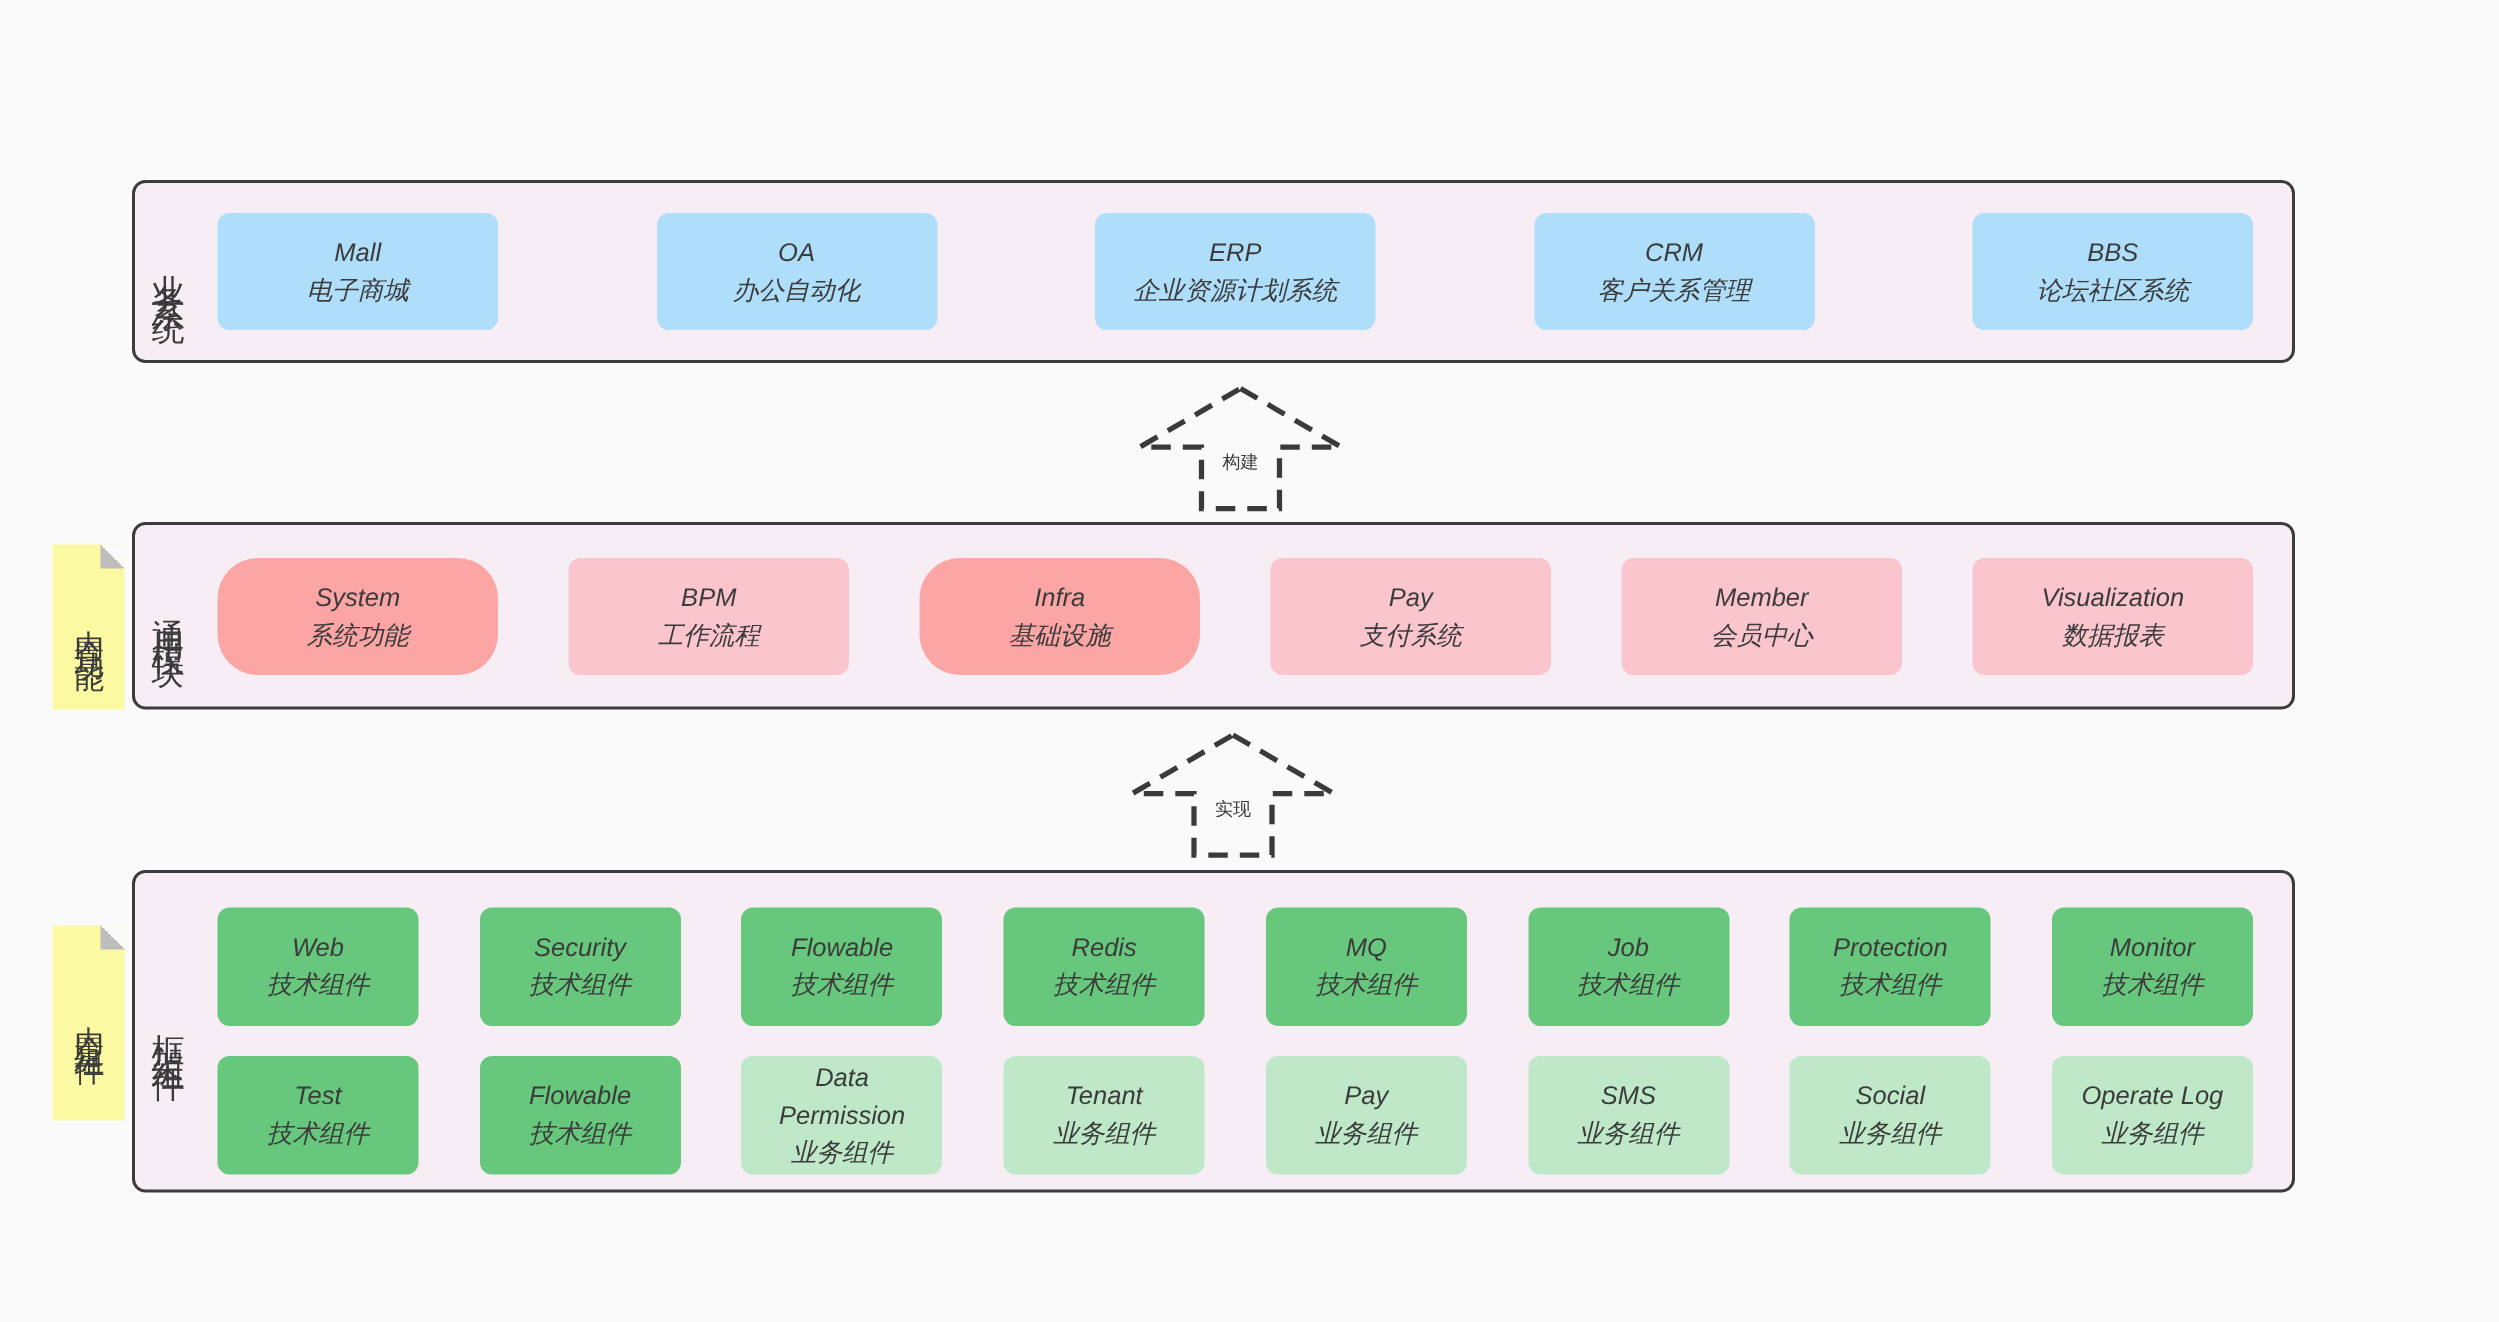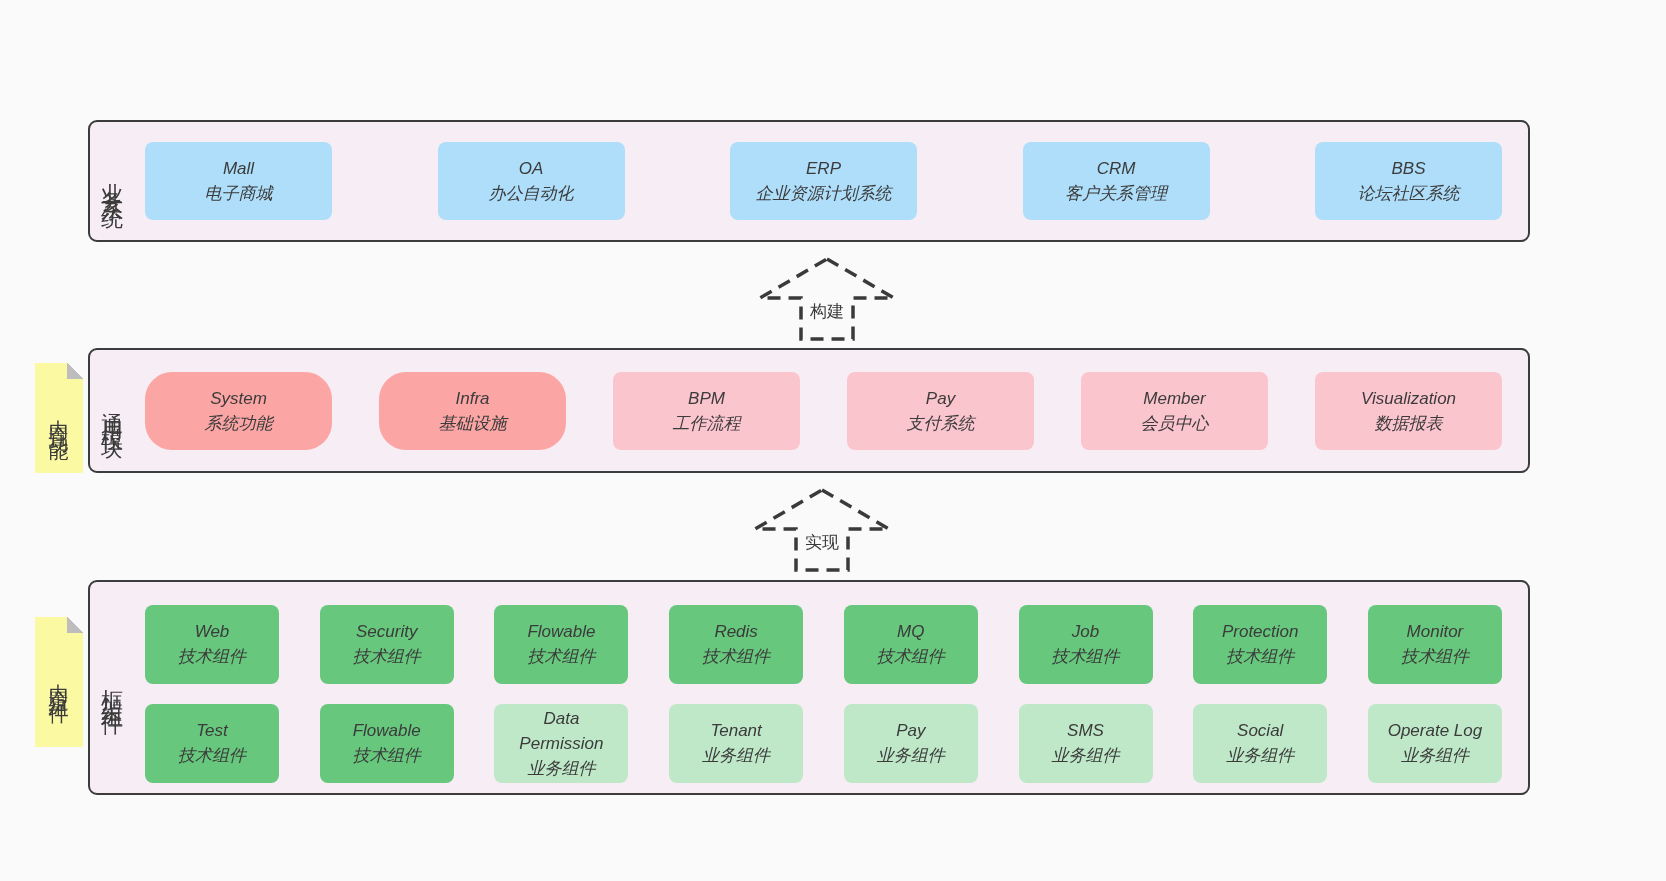--- a/index.html
+++ b/index.html
@@ -82,21 +82,21 @@
     width:16px; height:16px;
     background:linear-gradient(to bottom left,#fafafa 50%,#bdbdbd 50%);
   }
   .arrow { position:absolute; width:140px; height:86px; }
   .arrow svg { position:absolute; left:0; top:0; }
   .arrow-label {
     position:absolute; left:50%; top:44px;
     transform:translateX(-50%);
     background:#fafafa;
     padding:0 3px;
-    font-size:17px;
+    font-size:12px;
     color:#3b3b3b;
     white-space:nowrap;
   }
 </style>
 </head>
 <body>
 
 <div class="band" style="top:120px; height:122px;">
   <div class="band-label">业务系统</div>
   <div class="band-content">
@@ -135,27 +135,27 @@
   <span class="sticky-label">内置功能</span>
 </div>
 
 <div class="band" style="top:348px; height:125px;">
   <div class="band-label">通用模块</div>
   <div class="band-content">
     <div class="box w1 red">
       <span>System</span>
       <span>系统功能</span>
     </div>
+    <div class="box w1 pink">
+      <span>BPM</span>
+      <span>工作流程</span>
+    </div>
     <div class="box w1 red">
       <span>Infra</span>
       <span>基础设施</span>
-    </div>
-    <div class="box w1 pink">
-      <span>BPM</span>
-      <span>工作流程</span>
     </div>
     <div class="box w1 pink">
       <span>Pay</span>
       <span>支付系统</span>
     </div>
     <div class="box w1 pink">
       <span>Member</span>
       <span>会员中心</span>
     </div>
     <div class="box w1 pink">

